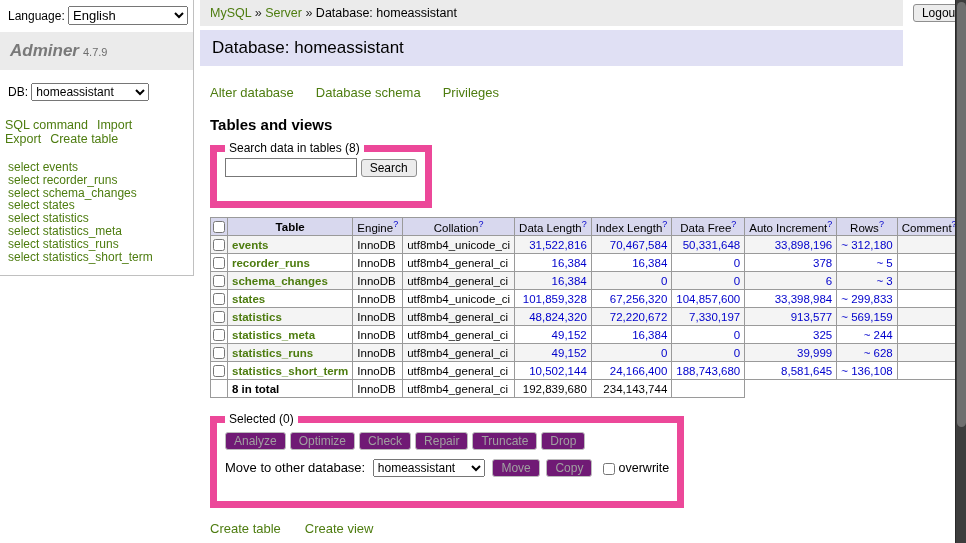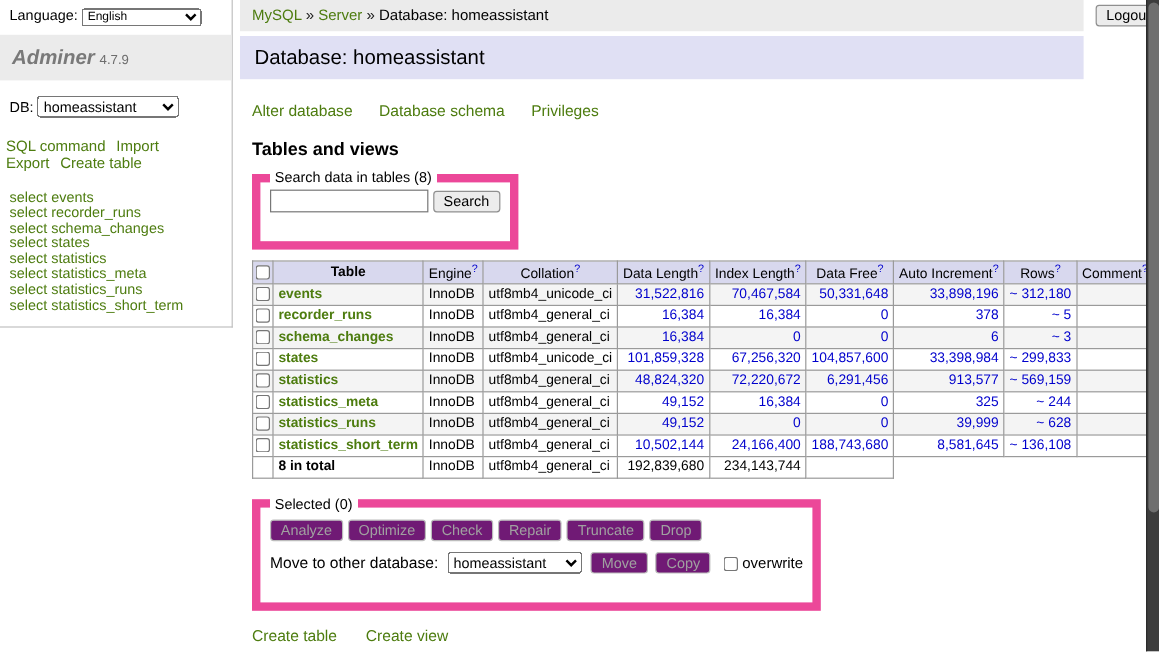--- a/index.html
+++ b/index.html
@@ -6,21 +6,21 @@
   html, body { width: 966px; height: 543px; overflow: hidden; }
   body { font-family: "Liberation Sans", sans-serif; font-size: 13px; color: #000; background: #fff; position: relative; }
   a { color: #4d7c0f; text-decoration: none; cursor: pointer; }
 
   .layout { display: flex; width: 955px; height: 100%; }
 
   
   .sidebar { flex: 0 0 200px; width: 200px; }
   .sidebar-inner { width: 194px; border-right: 1px solid #c0c0c0; border-bottom: 1px solid #c0c0c0; padding-bottom: 12px; background: #fff; }
   .lang-row { padding: 6px 8px 4px; font-size: 12px; white-space: nowrap; }
-  .lang-row select { width: 100px; font-size: 10px; }
+  .lang-row select { width: 120px; font-size: 13px; }
   .logo { background: #ebebeb; padding: 9px 10px; margin-top: 3px; font-size: 17px; font-style: italic; font-weight: bold; color: #797979; }
   .logo .ver { font-size: 11px; font-weight: normal; font-style: normal; color: #6d6d6d; margin-left: 4px; }
   .db-row { padding: 13px 8px 0; font-size: 12px; white-space: nowrap; }
   .db-row select { width: 118px; font-size: 12px; }
   .actions { padding: 17px 5px 0; font-size: 12.5px; }
   .actions div { line-height: 14px; }
   .actions a { margin-right: 9px; }
   .table-links { padding: 15px 8px 0; font-size: 12px; }
   .table-links a { display: block; line-height: 12.8px; white-space: nowrap; }
 
@@ -203,21 +203,21 @@
               <td class="num">~ 299,833</td>
               <td></td>
             </tr>
             <tr>
               <td class="cb"><input type="checkbox" style=""></td>
               <th class="name"><a href="#">statistics</a></th>
               <td>InnoDB</td>
               <td>utf8mb4_general_ci</td>
               <td class="num">48,824,320</td>
               <td class="num">72,220,672</td>
-              <td class="num">6,291,456</td>
+              <td class="num">7,330,197</td>
               <td class="num">913,577</td>
               <td class="num">~ 569,159</td>
               <td></td>
             </tr>
             <tr>
               <td class="cb"><input type="checkbox" style=""></td>
               <th class="name"><a href="#">statistics_meta</a></th>
               <td>InnoDB</td>
               <td>utf8mb4_general_ci</td>
               <td class="num">49,152</td>

